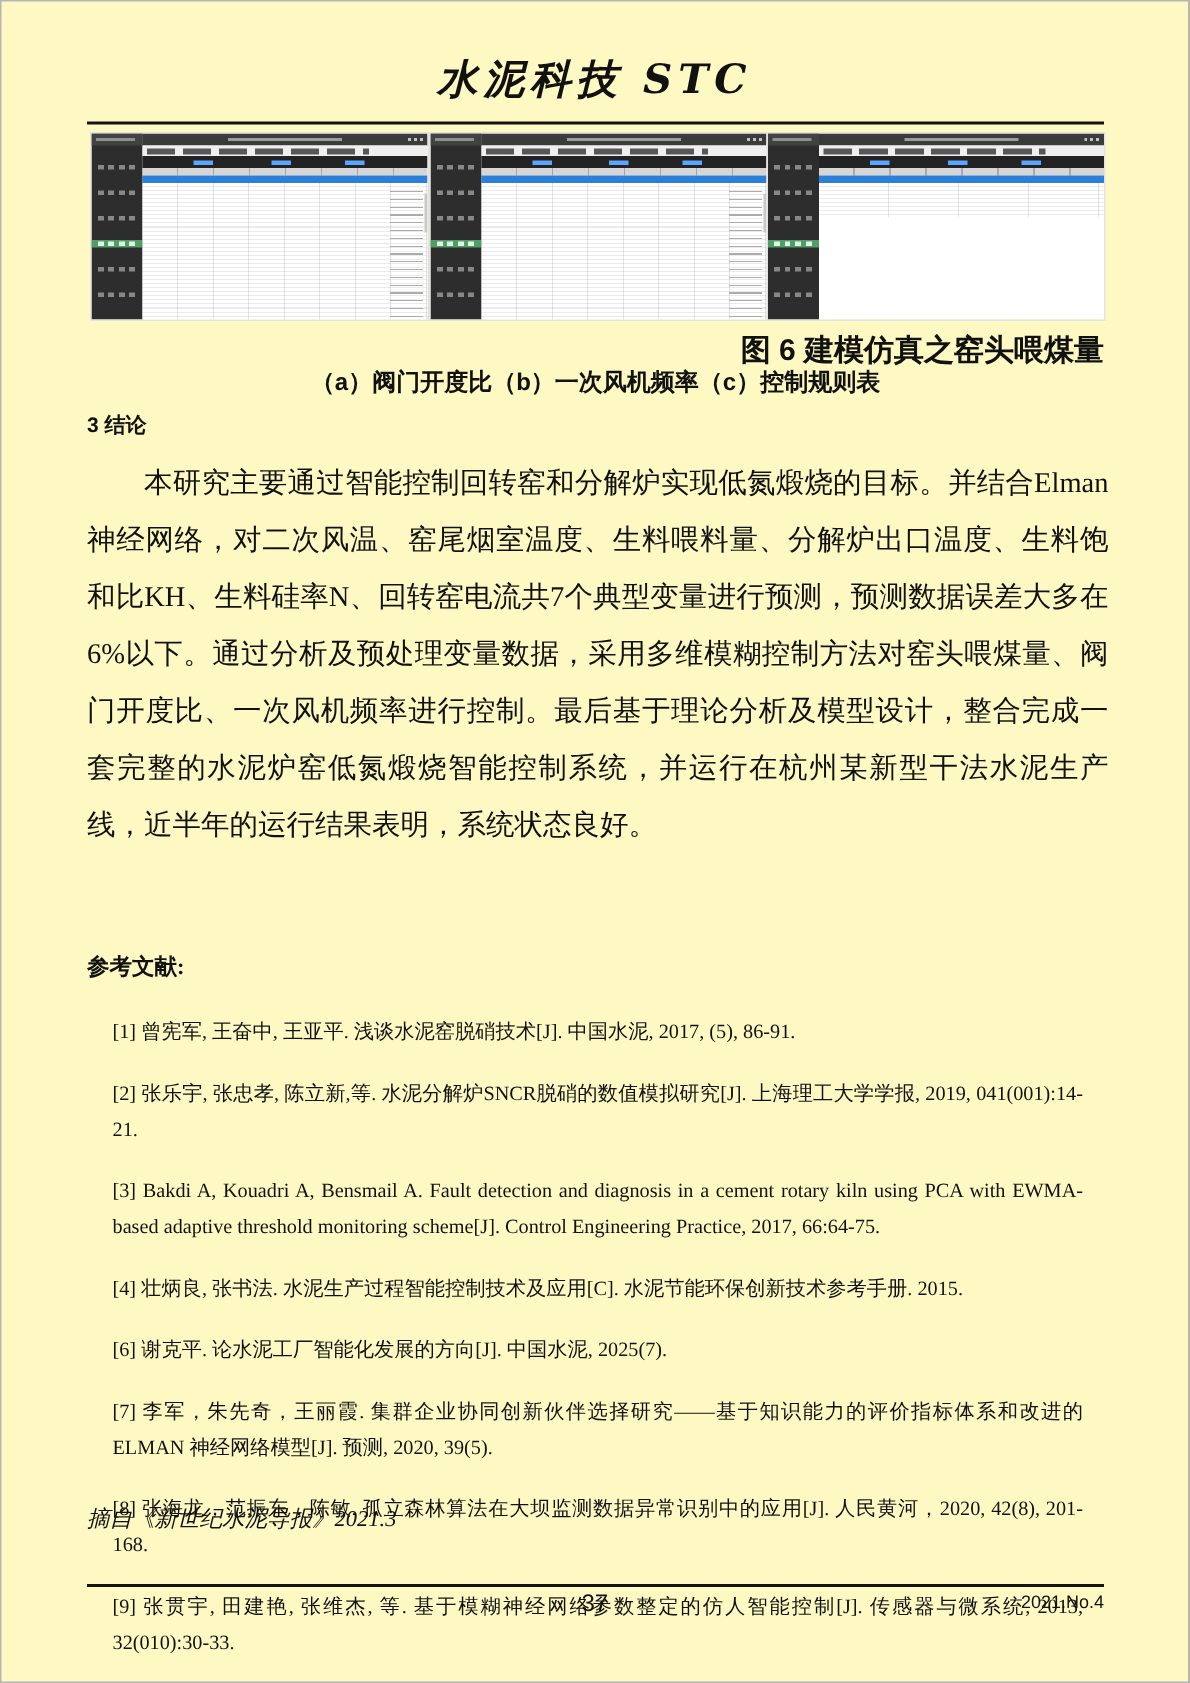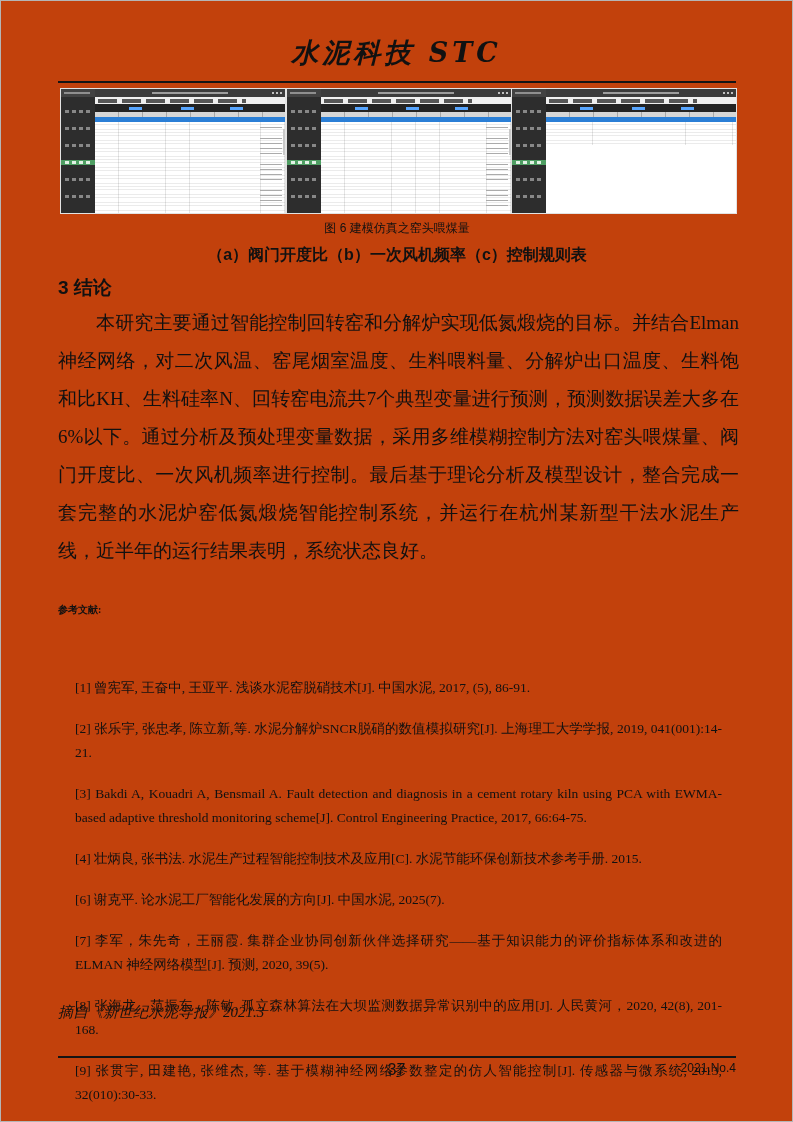--- a/index.html
+++ b/index.html
@@ -1,17 +1,17 @@
 <!DOCTYPE html>
 <html><head>
 <meta charset="utf-8">
 <style>
   html,body{margin:0;padding:0;background:#888;}
   .page{
-    position:relative;width:793px;height:1122px;background:#c2410c;
+    position:relative;width:793px;height:1122px;background:#fef9c3;
     margin:0 auto;overflow:hidden;
     border:1px solid #b5b5b5;box-sizing:border-box;
     font-family:"Liberation Serif","DejaVu Serif",serif;color:#111;
   }
   
   .journal-title{
     position:absolute;top:34px;left:0;right:0;text-align:center;
     font-family:"DejaVu Serif","Liberation Serif",serif;
     font-size:27px;font-weight:bold;font-style:italic;letter-spacing:4px;
   }
@@ -56,30 +56,30 @@
   .mini-rightcol{position:absolute;right:3px;top:1px;bottom:1px;width:22px;
     background:repeating-linear-gradient(to bottom,transparent 0 4.4px,#ababab 4.4px 5.2px);}
   .mini-scrollbar{position:absolute;right:0;top:40px;width:2px;height:26px;background:#c9c9c9;}
   
   .shot-c .mini-rows{bottom:auto;height:23px;
     background-image:
       repeating-linear-gradient(90deg,transparent 0 46px,rgba(0,0,0,0.10) 46px 46.7px),
       repeating-linear-gradient(to bottom,#ffffff 0 2px,#ebebeb 2px 2.7px);}
 
   
-  .fig-caption-1{position:absolute;top:219px;left:57px;right:56px;text-align:center;
-    font-family:"Liberation Sans","DejaVu Sans",sans-serif;font-weight:normal;font-size:12px;}
+  .fig-caption-1{position:absolute;top:219px;left:57px;right:56px;text-align:right;
+    font-family:"Liberation Sans","DejaVu Sans",sans-serif;font-weight:bold;font-size:20px;}
   .fig-caption-2{position:absolute;top:244px;left:57px;right:56px;text-align:center;
     font-family:"Liberation Sans","DejaVu Sans",sans-serif;font-weight:bold;font-size:16px;}
   .section-heading{position:absolute;top:274px;left:57px;
-    font-family:"Liberation Sans","DejaVu Sans",sans-serif;font-weight:bold;font-size:19px;}
+    font-family:"Liberation Sans","DejaVu Sans",sans-serif;font-weight:bold;font-size:14px;}
   .conclusion{position:absolute;top:303px;left:57px;width:681px;
     font-size:19px;line-height:38px;text-align:justify;text-indent:2em;margin:0;}
-  .refs-heading{position:absolute;top:602px;left:57px;
-    font-family:Liberation Serif, serif;font-weight:bold;font-size:10px;}
+  .refs-heading{position:absolute;top:634px;left:57px;
+    font-family:Liberation Serif, serif;font-weight:bold;font-size:15px;}
   .refs{position:absolute;top:658px;left:57px;width:681px;
     font-size:13.5px;line-height:24px;}
   .refs p{margin:17px;text-align:justify;}
   .source-note{position:absolute;top:1002px;left:57px;
     font-style:italic;font-size:15px;}
   .footer-rule{position:absolute;top:1055px;left:57px;right:56px;height:2px;background:#141414;}
   .footer-page{position:absolute;top:1060px;left:0;right:0;text-align:center;
     font-family:"Liberation Sans","DejaVu Sans",sans-serif;font-size:16px;}
   .footer-issue{position:absolute;top:1060px;right:56px;
     font-family:"Liberation Sans","DejaVu Sans",sans-serif;font-size:12px;}

